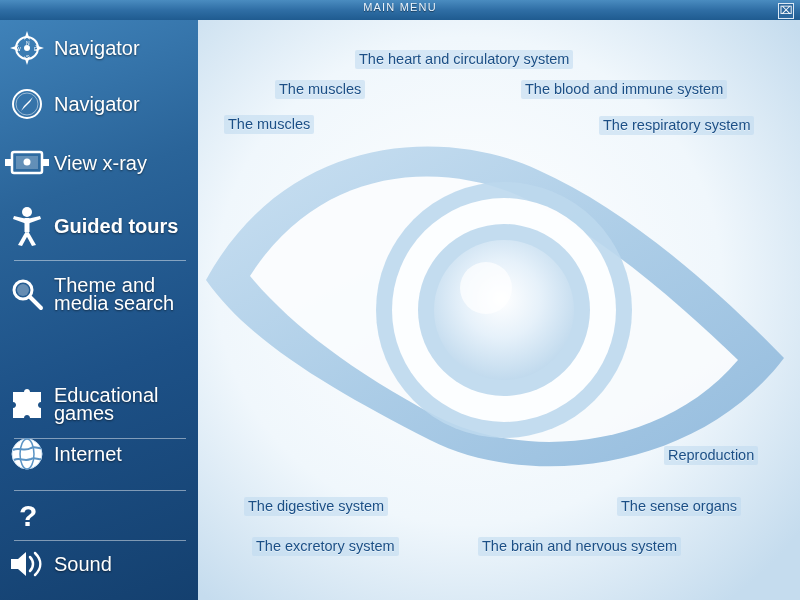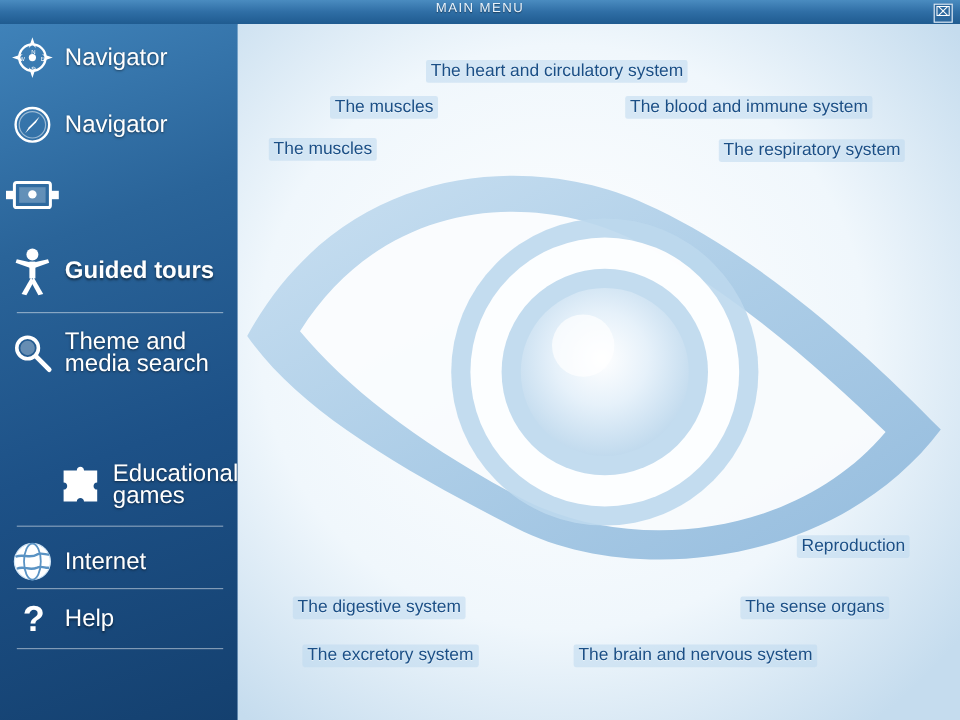--- a/index.html
+++ b/index.html
@@ -171,20 +171,21 @@
     <div class="menu-item" style="top:120px;height:46px;">
       <span class="ico">
         <svg width="46" height="34" viewBox="0 0 46 34">
           <rect x="8" y="6" width="30" height="21" rx="2" fill="none" stroke="#ffffff" stroke-width="2.5"></rect>
           <rect x="12" y="10" width="22" height="13" fill="#ffffff" opacity="0.25"></rect>
           <circle cx="23" cy="16" r="3.5" fill="#ffffff"></circle>
           <rect x="1" y="13" width="7" height="7" fill="#ffffff"></rect>
           <rect x="38" y="13" width="7" height="7" fill="#ffffff"></rect>
         </svg>
       </span>
+      <span class="lbl">View x-ray</span>
     </div>
 
     <div class="menu-item" style="top:182px;height:48px;font-weight:bold;">
       <span class="ico">
         <svg width="34" height="42" viewBox="0 0 34 42">
           <circle cx="17" cy="7" r="5" fill="#ffffff"></circle>
           <rect x="14.5" y="13" width="5" height="14" fill="#ffffff"></rect>
           <path d="M17 14 L4 11 L3 14 L17 19 Z" fill="#ffffff"></path>
           <path d="M17 14 L30 11 L31 14 L17 19 Z" fill="#ffffff"></path>
           <path d="M16 26 L8 40 L12 41 L18 30 Z" fill="#ffffff"></path>
@@ -201,57 +202,66 @@
         <svg width="38" height="38" viewBox="0 0 38 38">
           <circle cx="15" cy="15" r="9" fill="none" stroke="#ffffff" stroke-width="3"></circle>
           <circle cx="15" cy="15" r="6" fill="#ffffff" opacity="0.3"></circle>
           <line x1="22" y1="22" x2="33" y2="33" stroke="#ffffff" stroke-width="4" stroke-linecap="round"></line>
         </svg>
       </span>
       <span class="lbl">Theme and media search</span>
     </div>
 
 
-    <div class="menu-item" style="top:356px;height:56px;padding-left:40px;">
+    <div class="menu-item" style="top:356px;height:56px;">
       <span class="ico">
         <svg width="40" height="40" viewBox="0 0 40 40">
           <path d="M6 8 L17 8 C17 4 23 4 23 8 L34 8 L34 18 C30 18 30 24 34 24 L34 34 L23 34 C23 30 17 30 17 34 L6 34 L6 24 C10 24 10 18 6 18 Z" fill="#ffffff"></path>
         </svg>
       </span>
       <span class="lbl">Educational games</span>
     </div>
 
     <div class="sep" style="top:418px;"></div>
 
-    <div class="menu-item" style="top:426px;height:44px;">
+    <div class="menu-item" style="top:412px;height:44px;">
       <span class="ico">
         <svg width="36" height="36" viewBox="0 0 36 36">
           <circle cx="18" cy="18" r="15" fill="#ffffff"></circle>
           <circle cx="18" cy="18" r="15" fill="none" stroke="#cfe4f5" stroke-width="1"></circle>
           <path d="M4 14 C10 11 16 16 22 12 C26 10 30 13 32 12" fill="none" stroke="#5a93c4" stroke-width="2"></path>
           <path d="M5 24 C11 21 15 26 22 23 C26 21 29 24 32 23" fill="none" stroke="#5a93c4" stroke-width="2"></path>
           <ellipse cx="18" cy="18" rx="7" ry="15" fill="none" stroke="#5a93c4" stroke-width="1.5"></ellipse>
         </svg>
       </span>
       <span class="lbl">Internet</span>
     </div>
 
     <div class="sep" style="top:470px;"></div>
 
     <div class="menu-item" style="top:474px;height:44px;">
       <span class="ico">
         <svg width="30" height="38" viewBox="0 0 30 38">
           <text x="7" y="29" font-size="30" font-weight="bold" fill="#ffffff" font-family="Liberation Sans, sans-serif">?</text>
         </svg>
       </span>
-      <span class="lbl">Help</span>
     </div>
 
     <div class="sep" style="top:520px;"></div>
 
+    <div class="menu-item" style="top:522px;height:44px;">
+      <span class="ico">
+        <svg width="40" height="34" viewBox="0 0 40 34">
+          <path d="M4 12 L11 12 L19 5 L19 29 L11 22 L4 22 Z" fill="#ffffff"></path>
+          <path d="M23 10 C27 14 27 20 23 24" fill="none" stroke="#ffffff" stroke-width="2.5" stroke-linecap="round"></path>
+          <path d="M28 6 C35 13 35 21 28 28" fill="none" stroke="#ffffff" stroke-width="2.5" stroke-linecap="round"></path>
+        </svg>
+      </span>
+      <span class="lbl">Sound</span>
+    </div>
 
   </div>
 
   <div id="main">
 
     <div id="eye-wrap">
       <svg width="602" height="580" viewBox="0 0 602 580">
         <defs>
           <radialGradient id="irisGrad" cx="48%" cy="42%" r="62%">
             <stop offset="0%" stop-color="#ffffff"></stop>

